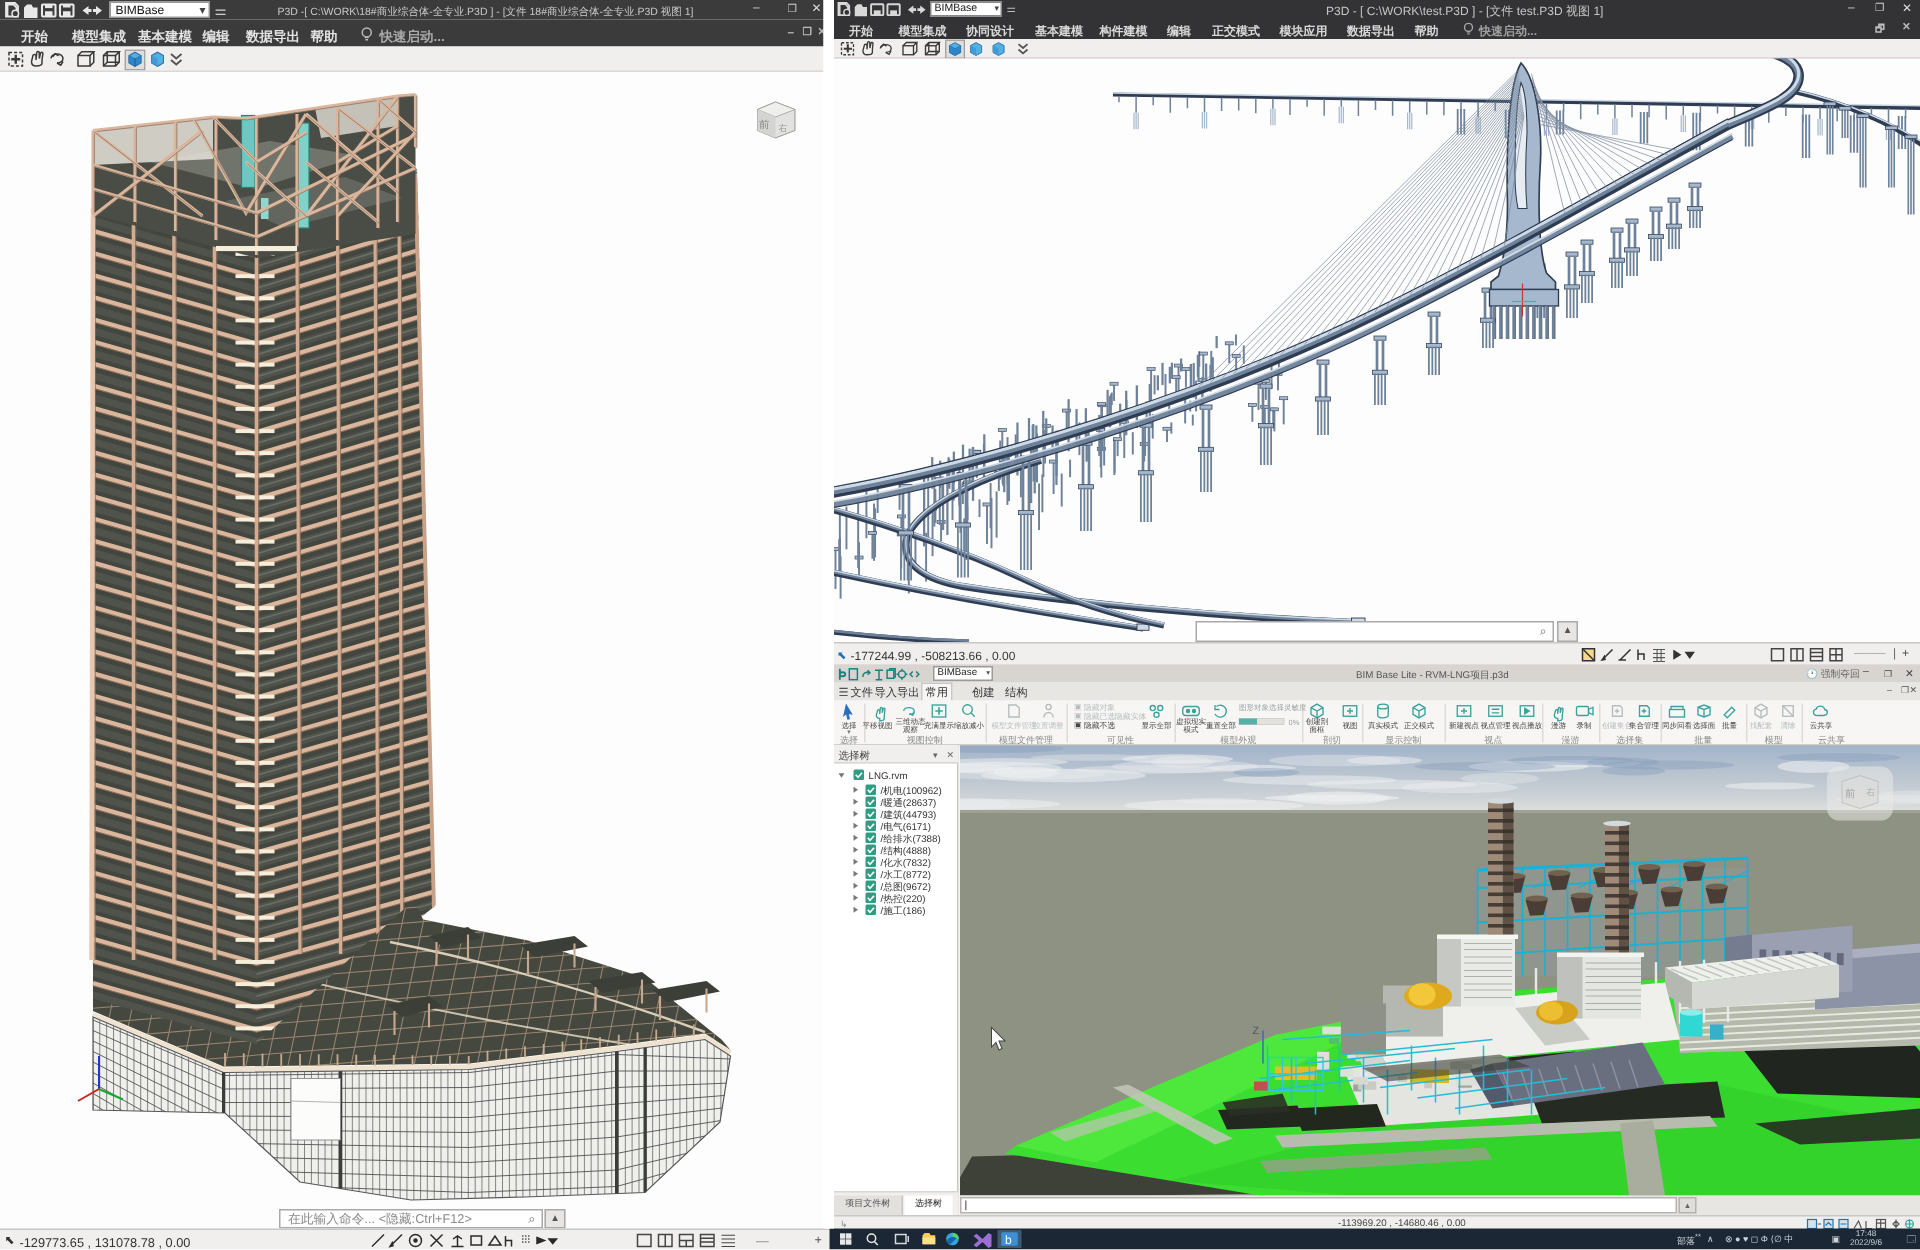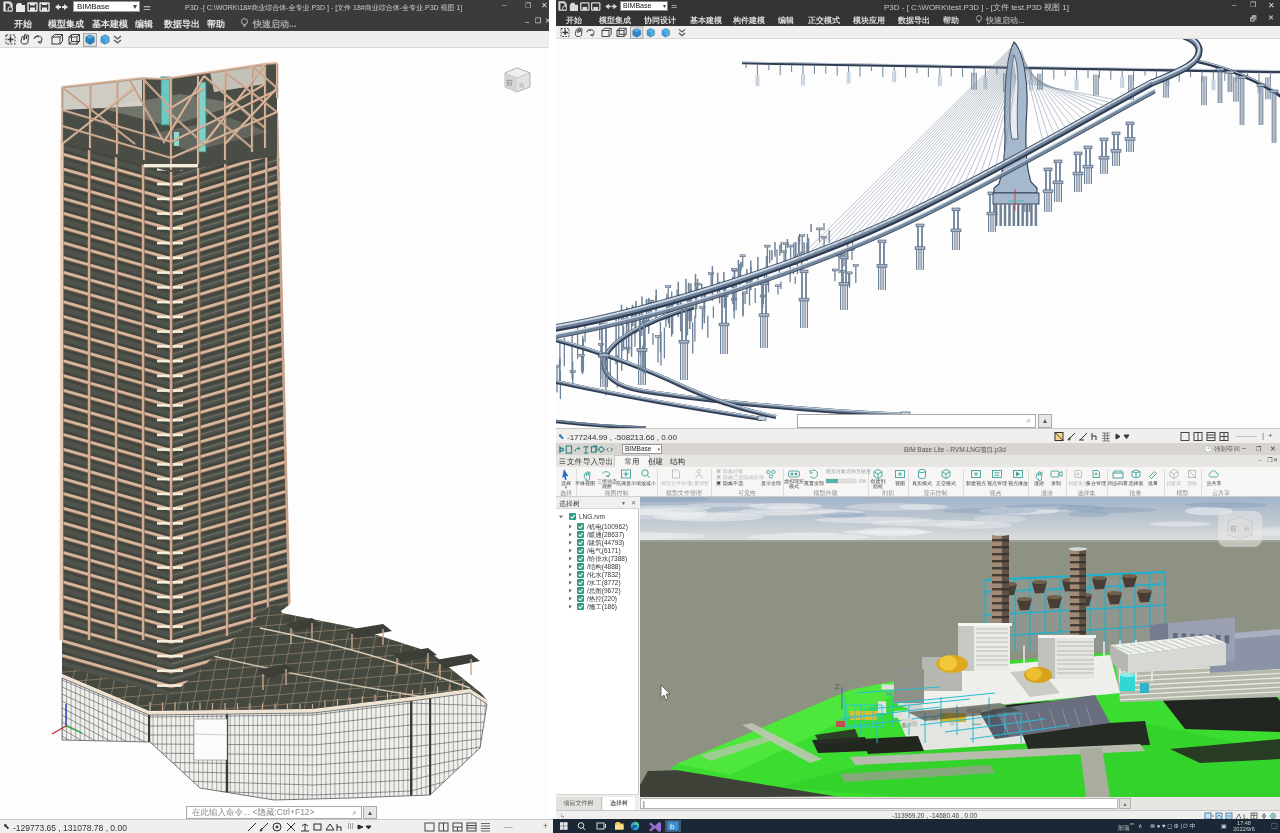--- a/index.html
+++ b/index.html
@@ -1364,21 +1364,21 @@
       <div class="abs" style="left:348px;top:2.5px;color:#555;font-size:6.5px;white-space:nowrap;">BIM Base Lite - RVM-LNG项目.p3d</div>
       <span class="abs" style="left:648px;top:2px;color:#666;font-size:6.5px;">🕐 强制夺回</span>
       <span class="abs" style="left:686px;top:1px;color:#444;font-size:7px;">–</span>
       <span class="abs" style="left:700px;top:2px;color:#444;font-size:6px;">❐</span>
       <span class="abs" style="left:714px;top:1.5px;color:#444;font-size:7px;">✕</span>
     </div>
     <div class="abs" id="litetabs" style="left:0;top:12px;width:724px;height:12px;background:#e8e6e3;font-size:7.5px;color:#333;">
       <span class="abs" style="left:3px;top:2px;color:#555;">☰</span>
       <span class="abs" style="left:11px;top:2px;">文件</span>
       <span class="abs" style="left:27px;top:2px;">导入导出</span>
-      <div class="abs" style="left:58px;top:0;width:36px;height:12px;background:#f7f6f5;border:1px solid #c9c7c4;border-bottom:none;text-align:center;line-height:12px;">常用</div>
+      <div class="abs" style="left:58px;top:0;width:21px;height:12px;background:#f7f6f5;border:1px solid #c9c7c4;border-bottom:none;text-align:center;line-height:12px;">常用</div>
       <span class="abs" style="left:92px;top:2px;">创建</span>
       <span class="abs" style="left:114px;top:2px;">结构</span>
       <span class="abs" style="left:702px;top:1px;color:#555;font-size:6px;">–　❐</span>
       <span class="abs" style="left:717px;top:1px;color:#555;font-size:6px;">✕</span>
     </div>
     <div class="abs" id="literibbon" style="left:0;top:24px;width:724px;height:30px;background:#f7f6f5;border-bottom:1px solid #d0cecb;">
 
       <div class="abs" style="left:20px;top:2px;width:1px;height:26px;background:#dddbd8;"></div>
       <div class="abs" style="left:101px;top:2px;width:1px;height:26px;background:#dddbd8;"></div>
       <div class="abs" style="left:155px;top:2px;width:1px;height:26px;background:#dddbd8;"></div>

